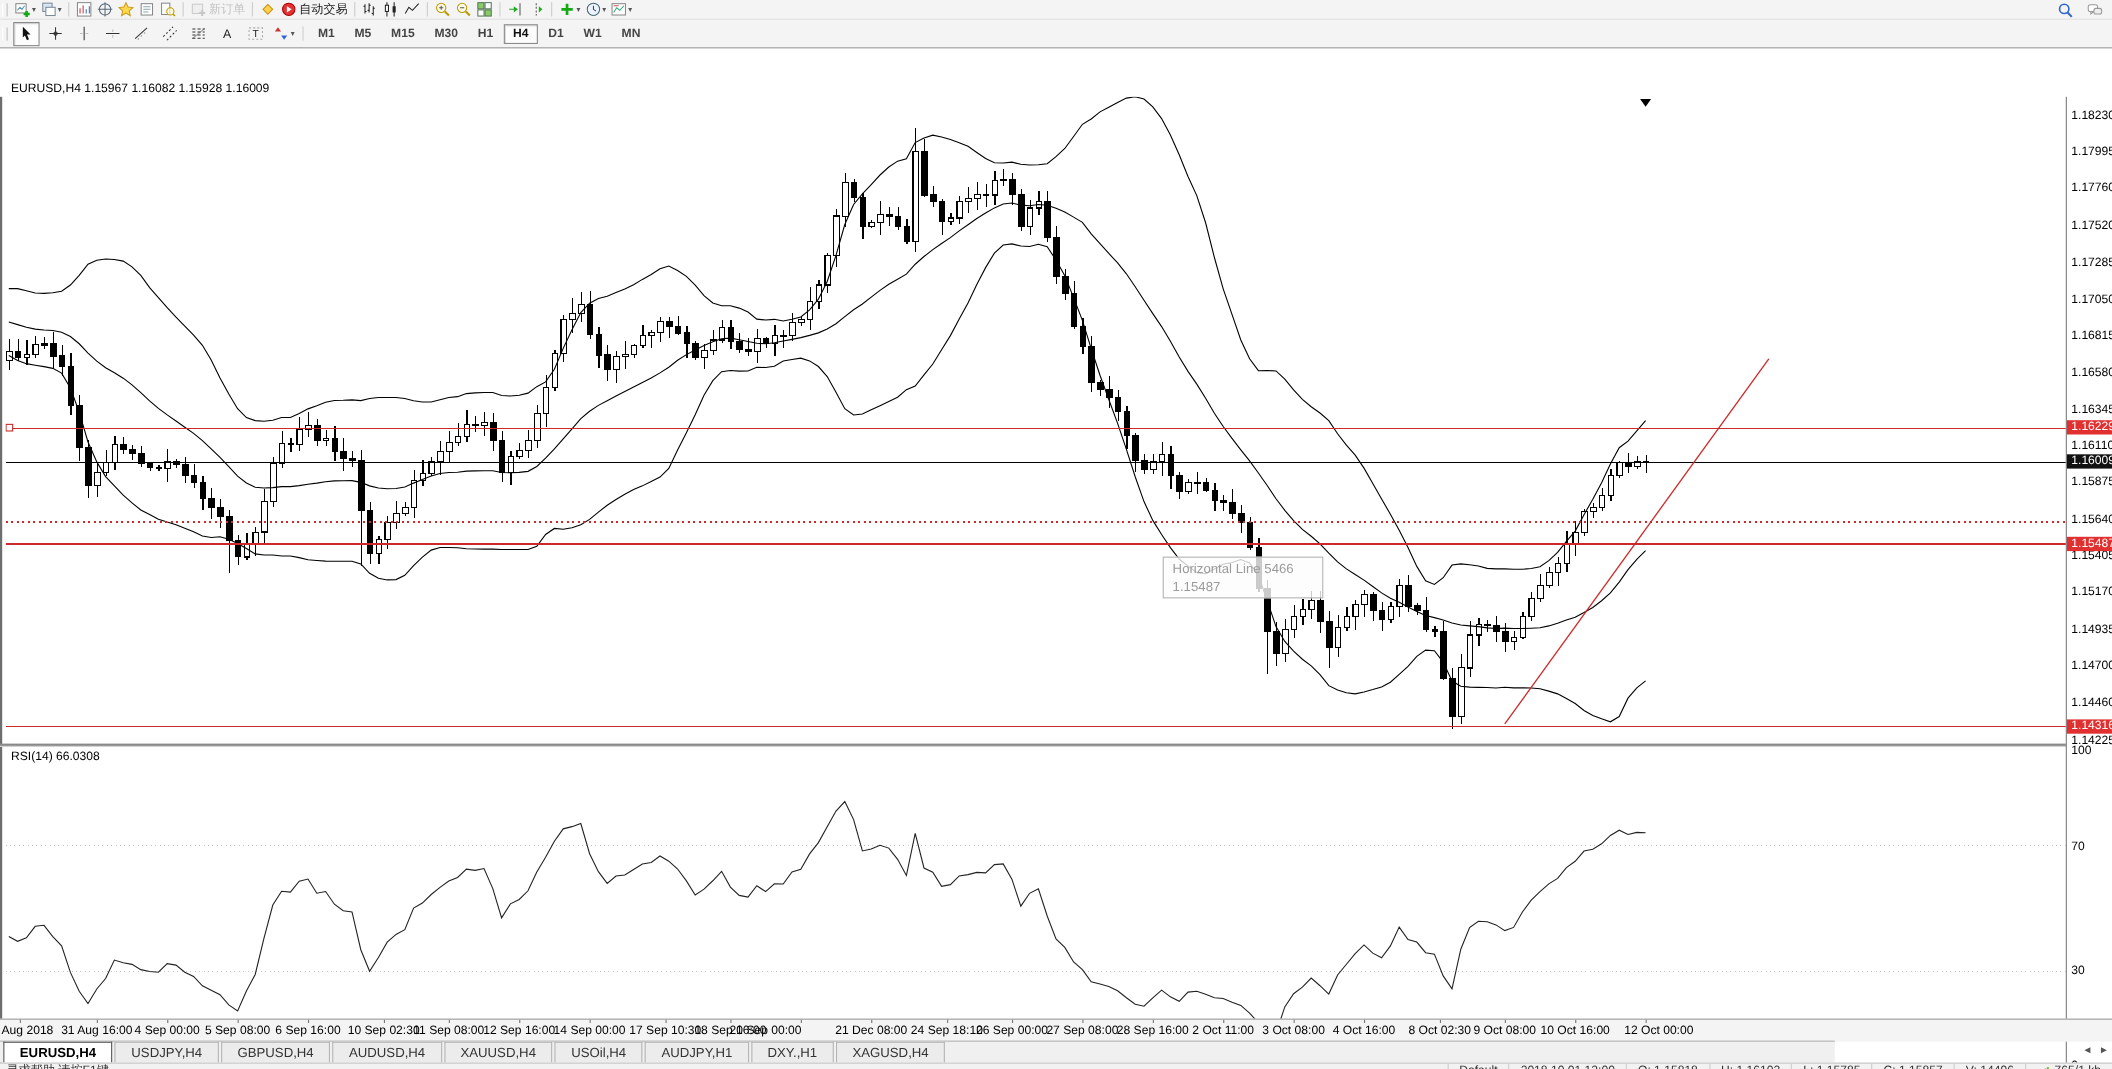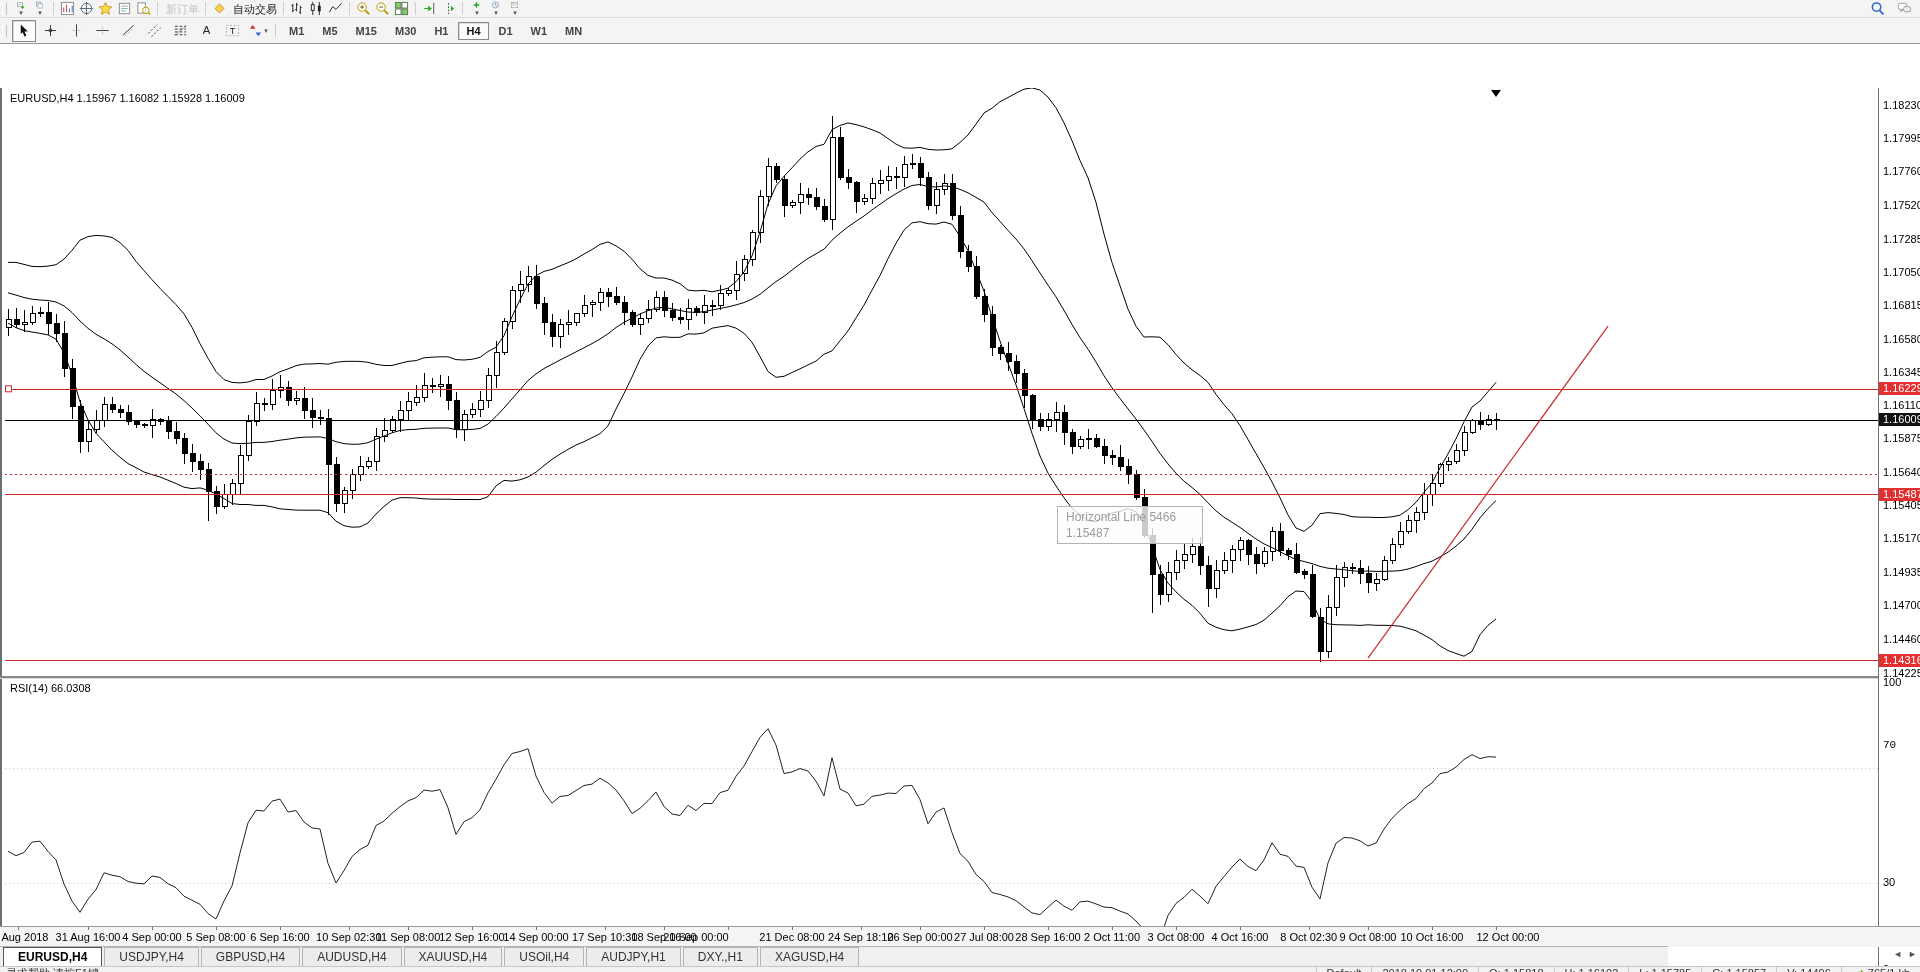--- a/index.html
+++ b/index.html
@@ -4,42 +4,42 @@
 <style>
   html,body{margin:0;padding:0;}
   body{width:1920px;height:972px;overflow:hidden;position:relative;background:#fff;
        font-family:"Liberation Sans",sans-serif;font-size:11px;color:#000;}
   
   .tbrow{position:absolute;left:0;width:1920px;background:#f4f4f4;display:flex;align-items:center;}
   #tb1{top:0;height:17px;border-bottom:1px solid #dcdcdc;}
   #tb2{top:18px;height:25px;border-bottom:1px solid #b9b9b9;}
   .grip{width:3px;height:12px;border-left:1px solid #fff;border-right:1px solid #c0c0c0;margin:0 4px 0 2px;}
   .sep{width:1px;height:13px;background:#cdcdcd;margin:0 4px;}
-  .tbtn{display:inline-flex;align-items:center;padding:0 2px;height:16px;cursor:default;flex-direction:column;}
+  .tbtn{display:inline-flex;align-items:center;padding:0 2px;height:16px;cursor:default;}
   .tbtn svg{display:block;}
   .tbtn.disabled{opacity:.55;filter:grayscale(1);}
   .caret{font-size:7px;color:#555;margin-left:1px;}
   .tblabel{margin-left:2px;font-size:11px;color:#222;}
   .tblabel.gray{color:#9a9a9a;}
   #tb1-right{position:absolute;right:6px;top:1px;display:flex;gap:8px;}
   .tool{width:22px;height:20px;display:inline-flex;align-items:center;justify-content:center;border:1px solid transparent;margin:0 1px;}
   .tool.active{border:1px solid #8a8a8a;background:#fdfdfd;box-shadow:inset 1px 1px 0 #d8d8d8;}
   .tf{padding:2px 7px;margin:0 1px;font-weight:bold;color:#444;border:1px solid transparent;font-size:11px;}
   .tf.active{border:1px solid #8a8a8a;background:#fcfcfc;box-shadow:inset 1px 1px 0 #ddd;color:#111;}
   
   #chart-area{position:absolute;left:0;top:43px;width:1920px;height:903px;background:#fff;border-top:1px solid #999;}
   #left-edge{position:absolute;left:0;top:44px;width:2px;height:882px;background:#6e6e6e;}
   #main-svg{position:absolute;left:5px;top:44px;}
   #rsi-svg{position:absolute;left:5px;top:634px;}
   #pane-divider{position:absolute;left:0;top:632px;width:1878px;height:2px;background:#8a8a8a;border-bottom:1px solid #d9d9d9;cursor:row-resize;}
   #scale-border{position:absolute;left:1878px;top:44px;width:1px;height:882px;background:#707070;}
   #price-scale{position:absolute;left:1879px;top:44px;width:41px;height:882px;background:#fff;}
   .scale-label{position:absolute;left:4px;height:13px;line-height:13px;white-space:nowrap;}
   .scale-marker{position:absolute;left:0;right:0;height:13px;line-height:13px;color:#fff;padding-left:4px;}
-  #chart-title{position:absolute;left:10px;top:48px;font-size:11px;color:#000;white-space:nowrap;}
+  #chart-title{position:absolute;left:10px;top:31px;font-size:11px;color:#000;white-space:nowrap;}
   #rsi-label{position:absolute;left:10px;top:638px;font-size:11px;color:#000;white-space:nowrap;}
   #hline-tooltip{position:absolute;left:1057px;top:462px;width:128px;background:rgba(252,252,252,.8);
      border:1px solid #b4b4b4;color:#9b9b9b;font-size:12px;padding:2px 8px;line-height:16px;white-space:nowrap;}
   
   #time-axis{position:absolute;left:0;top:926px;width:1920px;height:20px;background:#f4f4f4;border-top:1px solid #9c9c9c;}
   .time-label{position:absolute;top:4px;width:94px;text-align:center;color:#000;white-space:nowrap;}
   .time-tick{position:absolute;top:0;width:1px;height:3px;background:#777;}
   
   #tab-bar{position:absolute;left:0;top:946px;width:1668px;height:20px;background:#f0f0f0;border-top:1px solid #b3b3b3;display:flex;align-items:stretch;padding-left:3px;box-sizing:border-box;}
   .tab{height:100%;line-height:18px;padding:0 14px;background:#ececec;border:1px solid #b5b5b5;border-bottom:none;margin-right:2px;font-size:12px;color:#333;box-sizing:border-box;}
@@ -335,21 +335,21 @@
       <div class="scale-label" style="top: 444.478px;">1.15170</div>
       <div class="scale-label" style="top: 477.806px;">1.14935</div>
       <div class="scale-label" style="top: 511.134px;">1.14700</div>
       <div class="scale-label" style="top: 545.172px;">1.14460</div>
       <div class="scale-label" style="top: 578.5px;">1.14225</div>
       <div class="scale-marker" style="top: 294.287px; background: rgb(224, 48, 48); color: rgb(255, 255, 255);">1.16229</div>
       <div class="scale-marker" style="top: 325.488px; background: rgb(17, 17, 17); color: rgb(255, 255, 255);">1.16009</div>
       <div class="scale-marker" style="top: 399.52px; background: rgb(224, 48, 48); color: rgb(255, 255, 255);">1.15487</div>
       <div class="scale-marker" style="top: 565.594px; background: rgb(224, 48, 48); color: rgb(255, 255, 255);">1.14316</div>
       <div class="scale-label" style="top: 587.5px;">100</div>
-      <div class="scale-label" style="top: 651px; font-family: Liberation Mono, monospace;">70</div>
+      <div class="scale-label" style="top: 676px;">70</div>
       <div class="scale-label" style="top: 788.4px;">30</div>
       <div class="scale-label" style="top: 874.5px;">0</div>
     </div>
   <div id="chart-title">EURUSD,H4 1.15967 1.16082 1.15928 1.16009</div>
   <div id="rsi-label">RSI(14) 66.0308</div>
   <div id="hline-tooltip">
     <div>Horizontal Line 5466</div>
     <div>1.15487</div>
   </div>
 </div>
@@ -379,21 +379,21 @@
     <div class="time-label" style="left: 617px;">18 Sep 16:00</div>
     <div class="time-tick" style="left: 728px;"></div>
     <div class="time-label" style="left: 649px;">20 Sep 00:00</div>
     <div class="time-tick" style="left: 792px;"></div>
     <div class="time-label" style="left: 745px;">21 Dec 08:00</div>
     <div class="time-tick" style="left: 860.8px;"></div>
     <div class="time-label" style="left: 813.8px;">24 Sep 18:10</div>
     <div class="time-tick" style="left: 920px;"></div>
     <div class="time-label" style="left: 873px;">26 Sep 00:00</div>
     <div class="time-tick" style="left: 984px;"></div>
-    <div class="time-label" style="left: 937px;">27 Jul 08:00</div>
+    <div class="time-label" style="left: 937px;">27 Sep 08:00</div>
     <div class="time-tick" style="left: 1048px;"></div>
     <div class="time-label" style="left: 1001px;">28 Sep 16:00</div>
     <div class="time-tick" style="left: 1112px;"></div>
     <div class="time-label" style="left: 1065px;">2 Oct 11:00</div>
     <div class="time-tick" style="left: 1176px;"></div>
     <div class="time-label" style="left: 1129px;">3 Oct 08:00</div>
     <div class="time-tick" style="left: 1240px;"></div>
     <div class="time-label" style="left: 1193px;">4 Oct 16:00</div>
     <div class="time-tick" style="left: 1308.8px;"></div>
     <div class="time-label" style="left: 1261.8px;">8 Oct 02:30</div>

